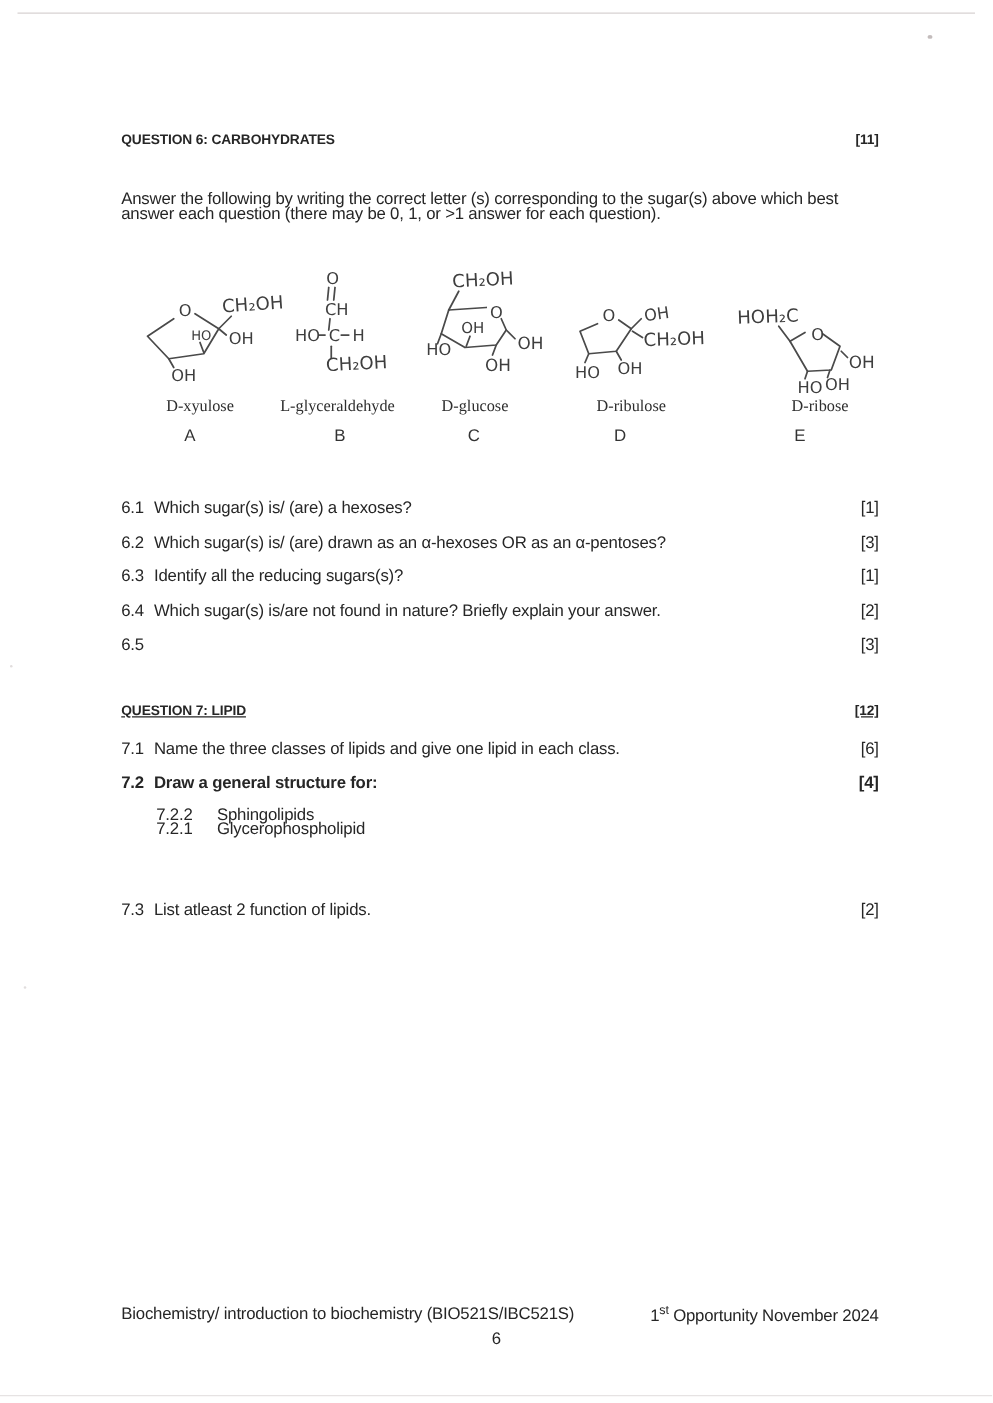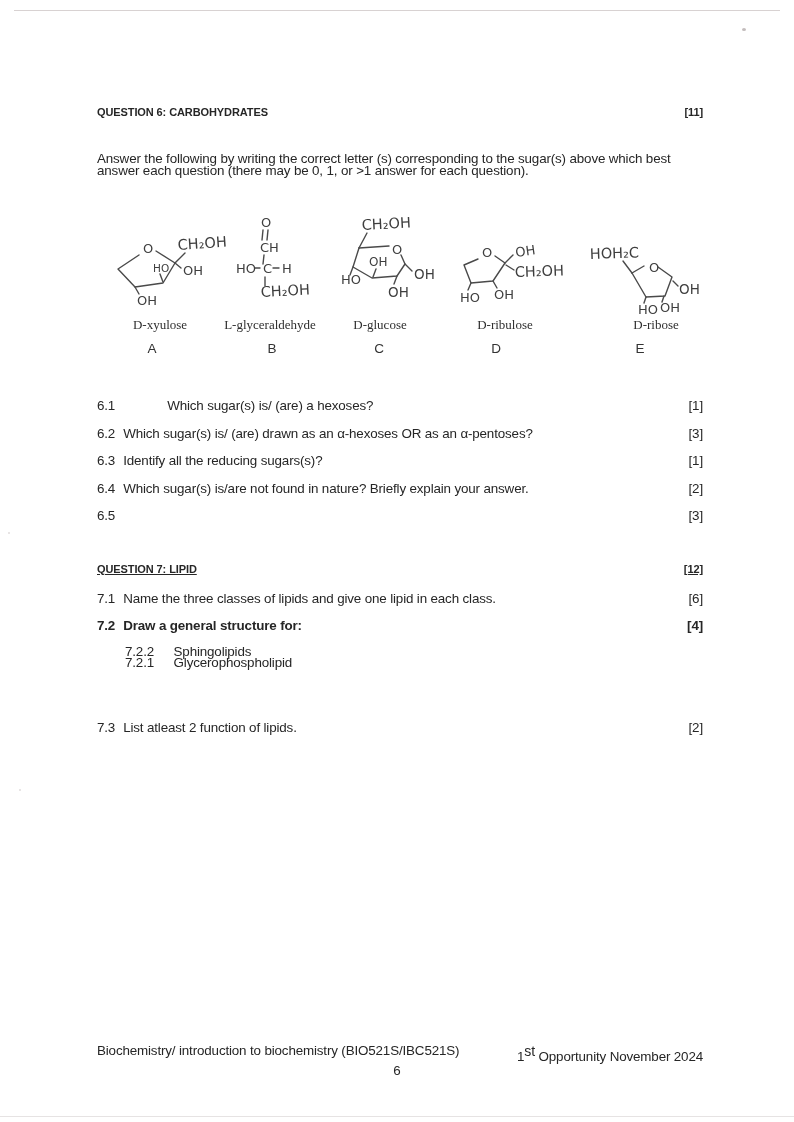--- a/index.html
+++ b/index.html
@@ -14,21 +14,21 @@
   .qtitle { font-weight:bold; font-size:11px; letter-spacing:-0.1px; }
   .row { display:flex; align-items:baseline; white-space:nowrap; }
   .body-text { font-size:13.4px; letter-spacing:-0.15px; white-space:nowrap; }
   .qnum { margin-right:8px; }
   .qmarks { margin-left:auto; }
   .subnum { display:inline-block; width:45px; }
   .mol-name { font-family:"Liberation Serif", serif; font-size:13px; color:#2e2e2e;
               transform:translateX(-50%); white-space:nowrap; }
   .mol-letter { font-size:13.5px; color:#333; transform:translateX(-50%); }
   .footer-text { font-size:13.4px; letter-spacing:-0.15px; white-space:nowrap; }
-  sup.st { font-size:14px; vertical-align:super; }
+  sup.st { font-size:10px; vertical-align:super; }
   svg path { stroke:#4a4a4a; stroke-width:1.4; fill:none;
              stroke-linecap:round; stroke-linejoin:round; }
   svg text.ht { font-family:"DejaVu Sans", sans-serif; fill:#3e3e3e; }
   .s10{font-size:10.5px}.s12{font-size:12px}.s13{font-size:13px}
   .s135{font-size:13.5px}.s14{font-size:14.5px}
 </style>
 </head>
 <body>
 
 <div class="page">
@@ -125,21 +125,21 @@
     <div class="abs mol-name" style="left:505px; top:317px;">D-ribulose</div>
     <div class="abs mol-name" style="left:656px; top:317px;">D-ribose</div>
 
     <div class="abs mol-letter" style="left:152px; top:341px;">A</div>
     <div class="abs mol-letter" style="left:272px; top:341px;">B</div>
     <div class="abs mol-letter" style="left:379px; top:341px;">C</div>
     <div class="abs mol-letter" style="left:496px; top:341px;">D</div>
     <div class="abs mol-letter" style="left:640px; top:341px;">E</div>
   </div>
 
-  <div class="abs row body-text" style="left:97px; top:398px; width:606px;gap:44px;">
+  <div class="abs row body-text" style="left:97px; top:398px; width:606px;">
     <span class="qnum">6.1</span>
     <span>Which sugar(s) is/ (are) a hexoses?</span>
     <span class="qmarks">[1]</span>
   </div>
   <div class="abs row body-text" style="left:97px; top:426px; width:606px;">
     <span class="qnum">6.2</span>
     <span>Which sugar(s) is/ (are) drawn as an α-hexoses OR as an α-pentoses?</span>
     <span class="qmarks">[3]</span>
   </div>
   <div class="abs row body-text" style="left:97px; top:453px; width:606px;align-items:flex-end;">

